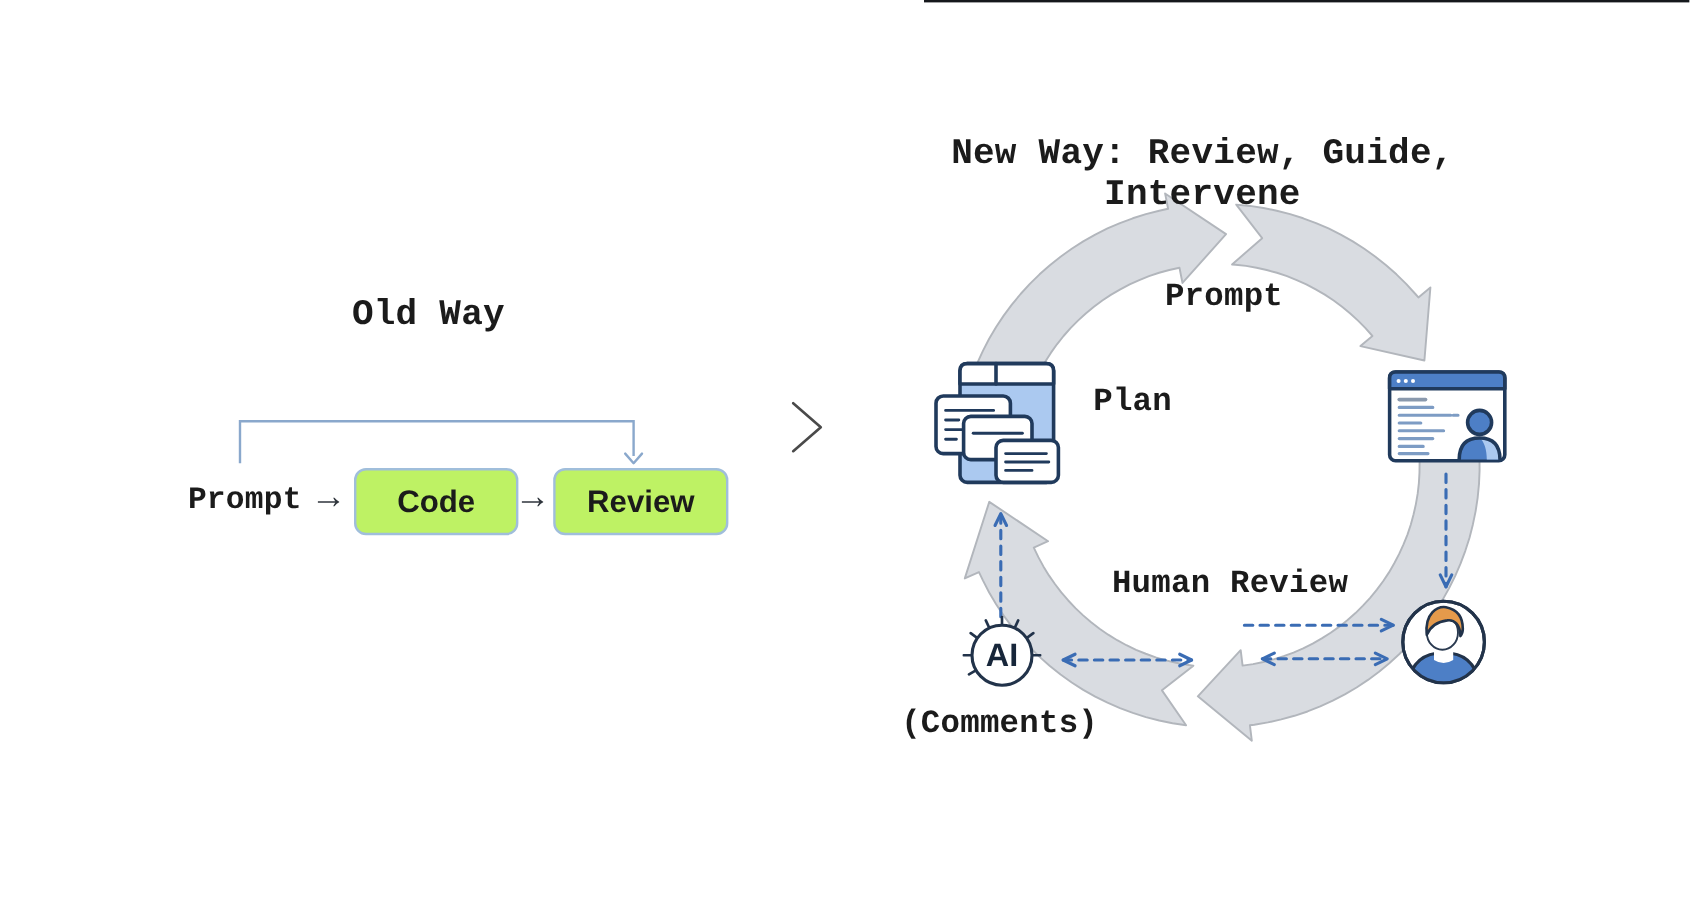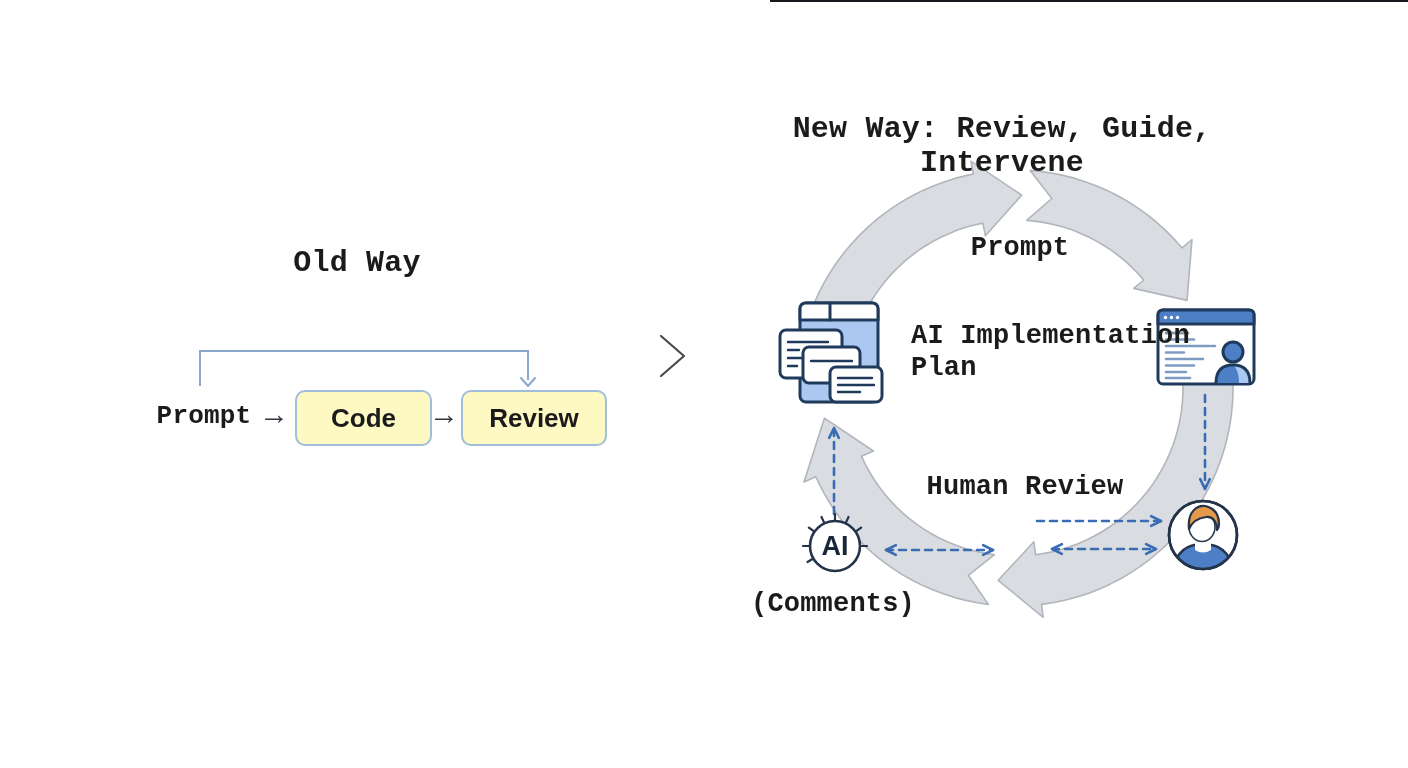--- a/index.html
+++ b/index.html
@@ -11,21 +11,21 @@
   svg.canvas{position:absolute;left:0;top:0;z-index:1;}
   .icon{position:absolute;z-index:2;}
   .lbl{position:absolute;z-index:3;font-weight:700;color:var(--text,#1b1b1b);letter-spacing:.2px;font-family:Liberation Mono, monospace;}
   .center{text-align:center;}
   .title{font-size:30px;}
   .stage{font-size:27px;}
   .old-step{font-size:26px;}
   .flow-arrow{font-size:30px;font-weight:400;color:#2f353c;line-height:30px;}
   .box{
     position:absolute;z-index:3;display:flex;align-items:center;justify-content:center;
-    border:2px solid var(--old-box-border,#a0bedb);border-radius:10px;background:#fef9c3;
+    border:2px solid var(--old-box-border,#a0bedb);border-radius:10px;background:#bef264;
     font-weight:700;font-size:26px;
   }
   .two-line{line-height:31px;}
   .plan-lines{line-height:32px;text-align:left;}
   .top-edge{position:absolute;z-index:4;background:#15181c;}
 </style>
 </head>
 <body>
 
 <svg id="diagram" class="canvas" width="1408" height="768" viewBox="0 0 1408 768">
@@ -66,21 +66,20 @@
 
 <div class="box" style="left:461px;top:390px;width:142px;height:52px;">
   <span>Review</span>
 </div>
 
 <div class="lbl title center" style="left:742px;top:112px;width:520px;">New Way: Review, Guide, Intervene</div>
 
 <div class="lbl stage center" style="left:940px;top:233px;width:160px;">Prompt</div>
 
 <div class="lbl stage plan-lines" style="left:911px;top:320px;">
-  <div>AI Implementation</div>
   <div>Plan</div>
 </div>
 
 <div class="lbl stage center" style="left:925px;top:472px;width:200px;">Human Review</div>
 
 <div class="lbl stage center two-line" style="left:728px;top:589px;width:210px;">
   <div>(Comments)</div>
 </div>
 
 <div class="lbl stage center two-line" style="left:1096px;top:578px;width:210px;">

